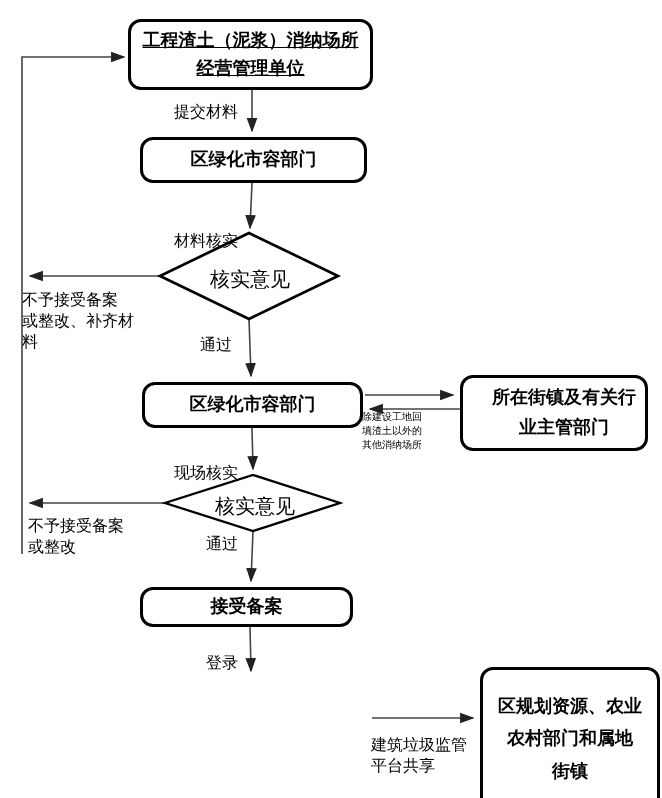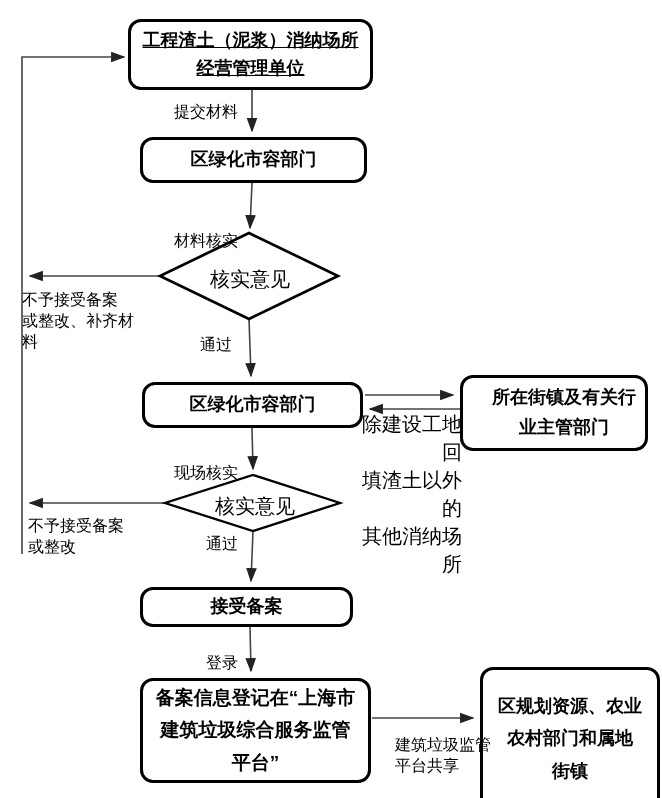--- a/index.html
+++ b/index.html
@@ -39,22 +39,22 @@
     white-space: pre-line;
   }
   .lbl {
     position: absolute;
     font-size: 16px;
     line-height: 1.32;
     white-space: pre-line;
     text-align: left;
   }
   .lbl.small {
-    font-size: 20px;
-    text-align: right;
+    font-size: 10px;
+    text-align: left;
     line-height: 1.4;
   }
   .diamond-label {
     position: absolute;
     font-size: 20px;
     text-align: center;
     white-space: pre-line;
   }
 </style>
 </head>
@@ -104,23 +104,20 @@
 
   <div class="box" style="left:140px; top:137px; width:227px; height:46px;">区绿化市容部门</div>
 
   <div class="box" style="left:142px; top:382px; width:221px; height:46px;">区绿化市容部门</div>
 
   <div class="box" style="left:460px; top:375px; width:188px; height:76px; line-height:1.65;padding-left:20px;">所在街镇及有关行
 业主管部门</div>
 
   <div class="box" style="left:140px; top:587px; width:213px; height:40px;">接受备案</div>
 
-  <div class="box" style="left:140px; top:678px; width:231px; height:105px; font-size:19px; line-height:1.7;">备案信息登记在“上海市
-建筑垃圾综合服务监管
-平台”</div>
 
   <div class="box" style="left:480px; top:667px; width:180px; height:143px; line-height:1.78;">区规划资源、农业
 农村部门和属地
 街镇</div>
 
   <div class="diamond-label" style="left:164px; top:266px; width:172px;">核实意见</div>
   <div class="diamond-label" style="left:169px; top:493px; width:172px;">核实意见</div>
 
   <div class="lbl" style="left:174px; top:101px; width:72px;">提交材料</div>
 
@@ -138,16 +135,16 @@
 
   <div class="lbl" style="left:174px; top:443px; width:72px;margin-top:19px;">现场核实</div>
 
   <div class="lbl" style="left:28px; top:515px; width:118px;">不予接受备案
 或整改</div>
 
   <div class="lbl" style="left:206px; top:533px; width:40px;">通过</div>
 
   <div class="lbl" style="left:206px; top:652px; width:40px;">登录</div>
 
-  <div class="lbl" style="left:371px; top:734px; width:108px;margin-left:24px;">建筑垃圾监管
+  <div class="lbl" style="left:371px; top:734px; width:108px;">建筑垃圾监管
 平台共享</div>
 
 </div>
 
 </body></html>

